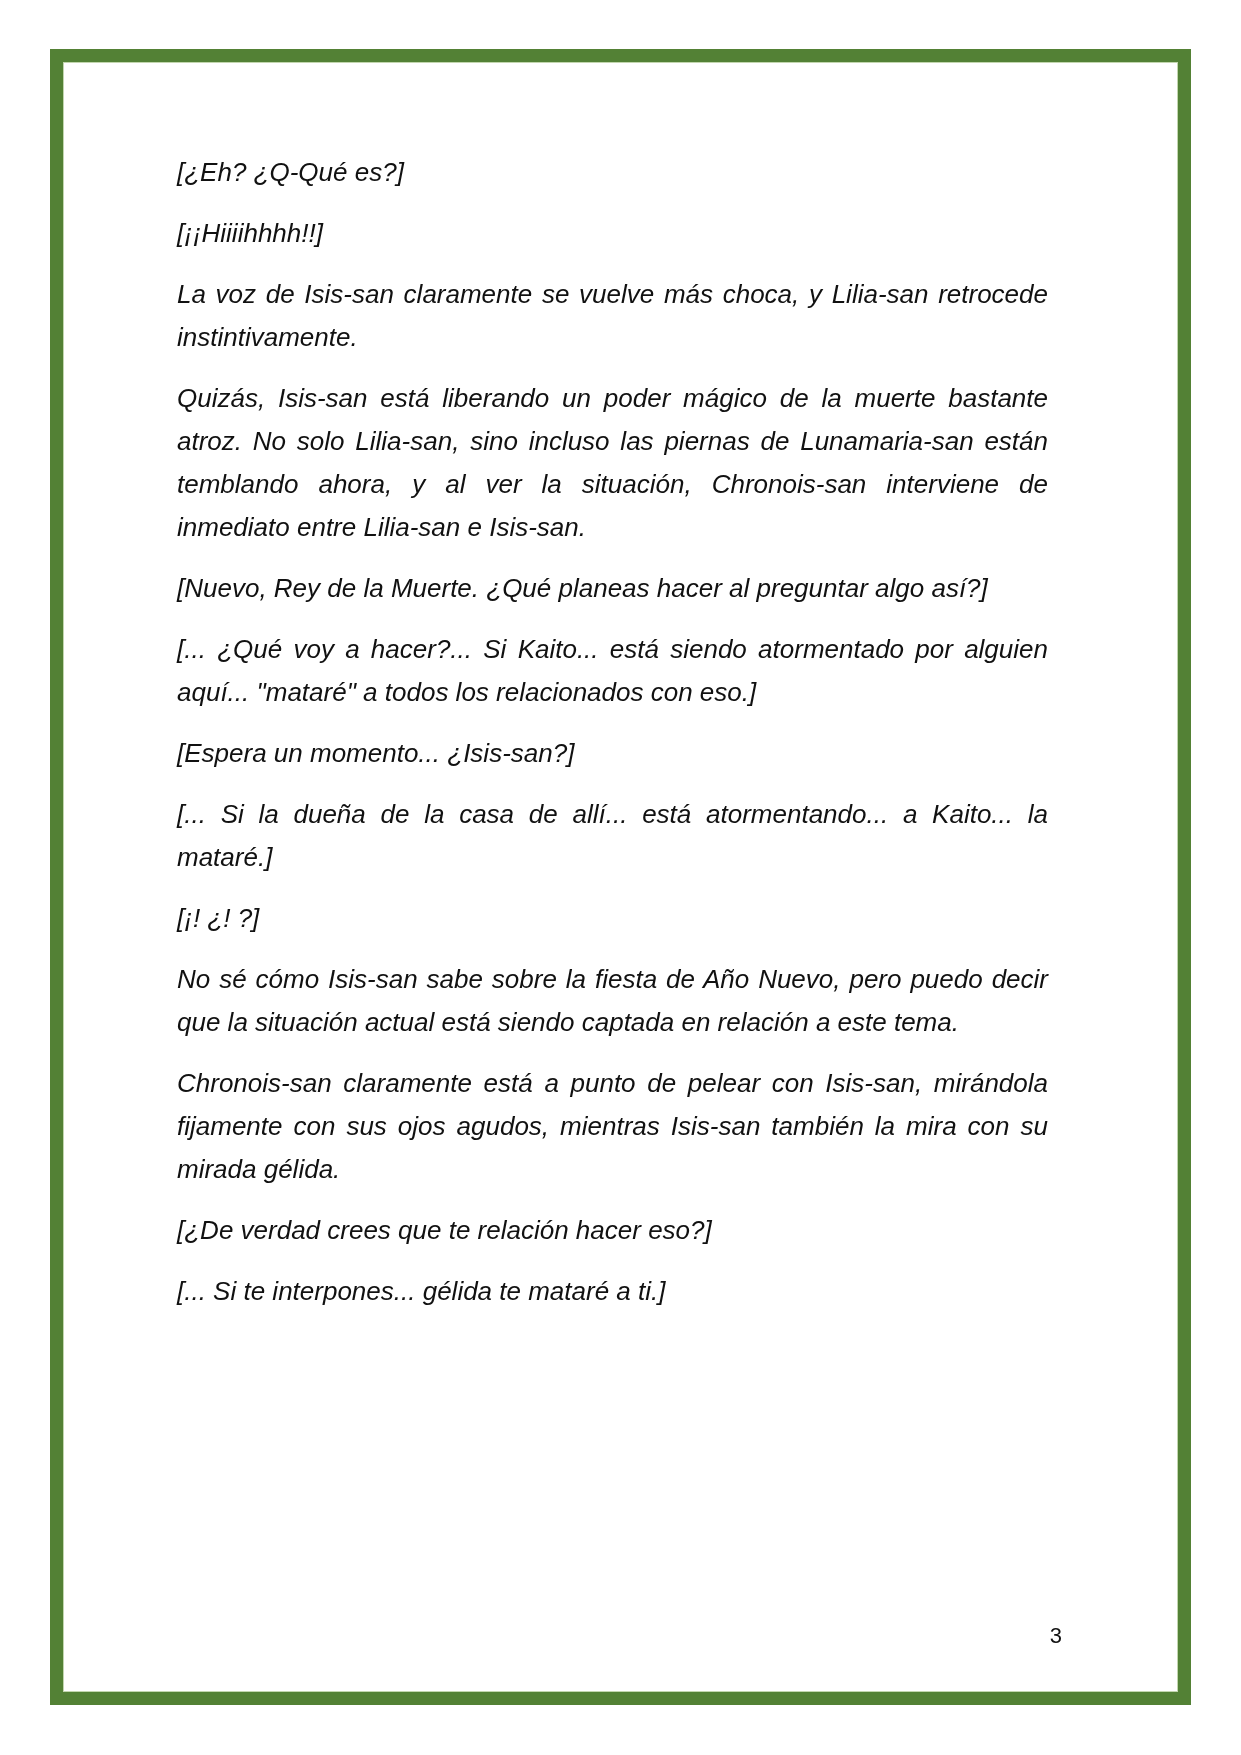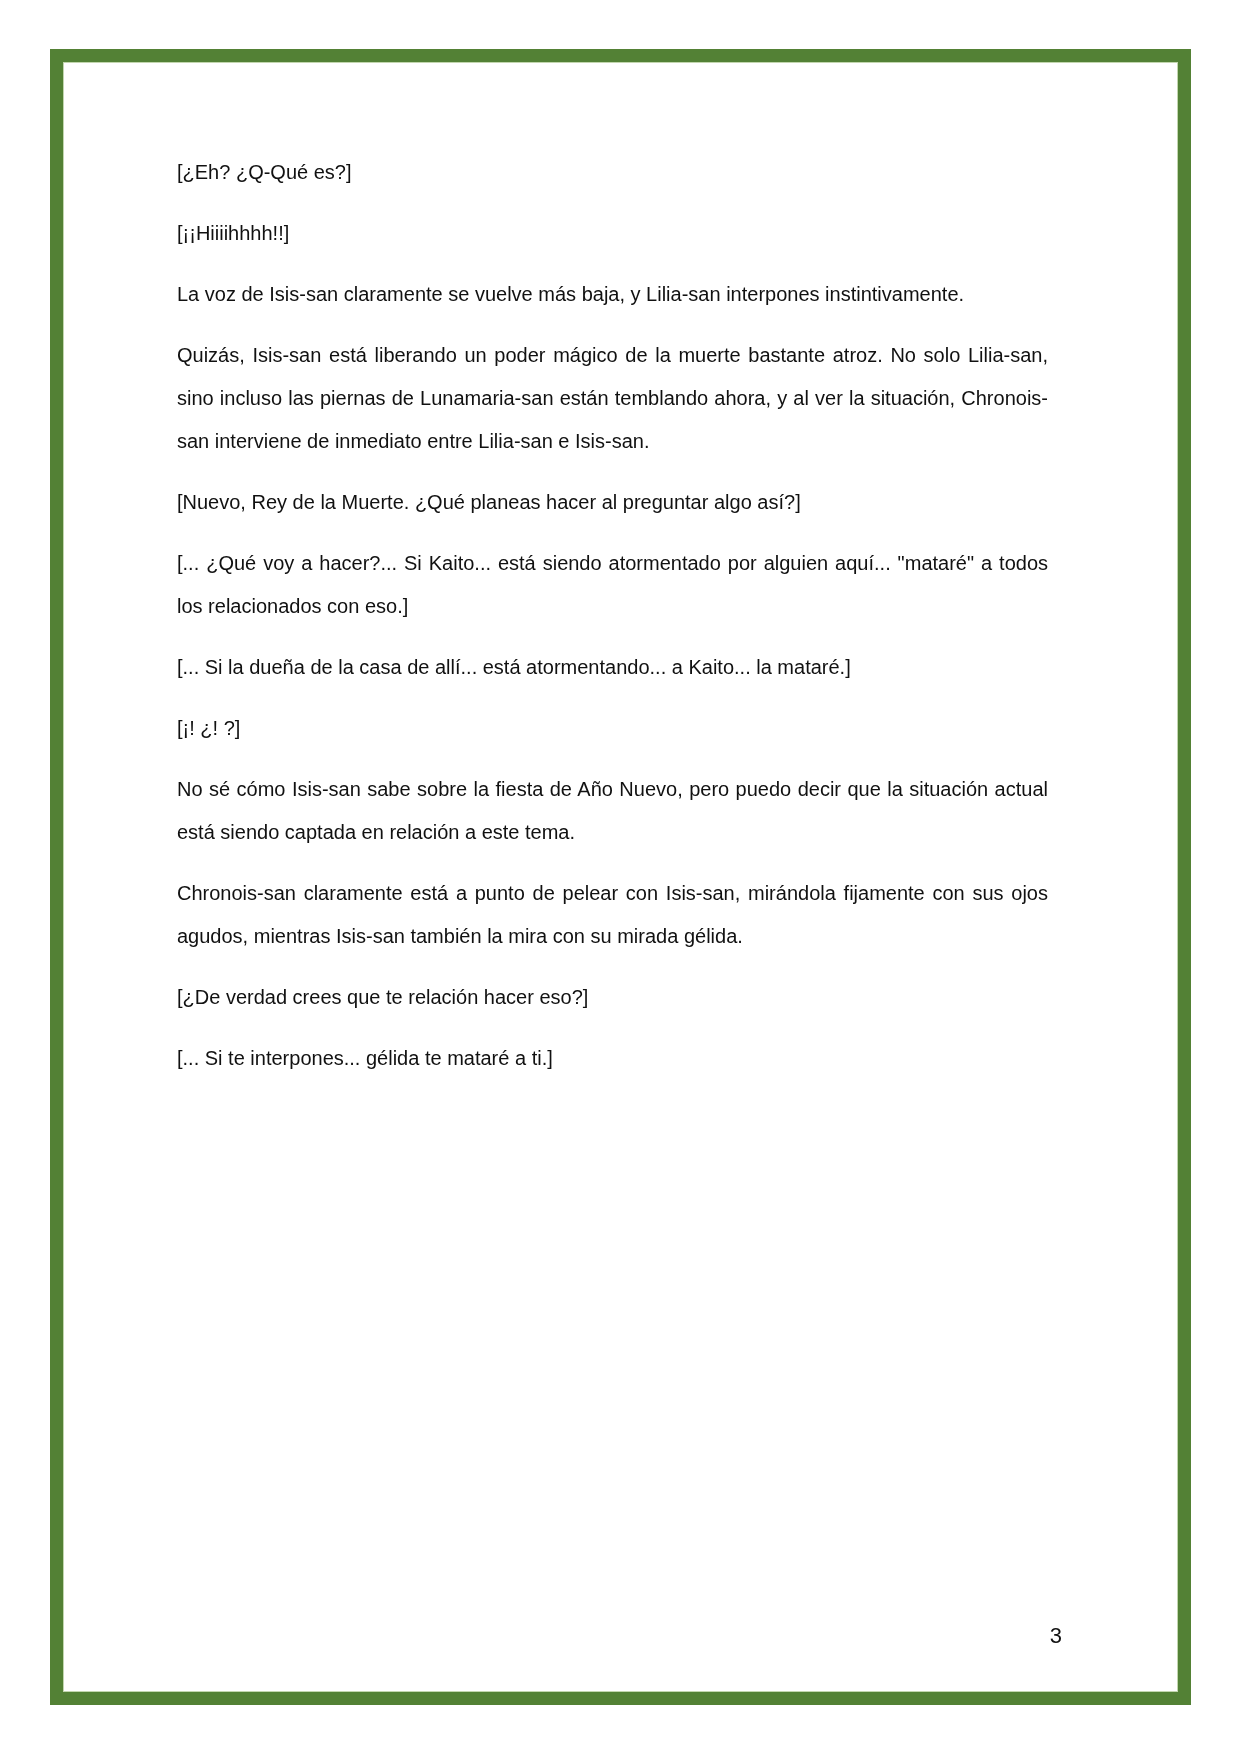--- a/index.html
+++ b/index.html
@@ -28,49 +28,51 @@
   .content {
     position: absolute;
     box-sizing: border-box;
     left: 63px;
     top: 62px;
     width: 1115px;
     padding: 89px 114px 0 114px;
   }
   .content p {
     margin: 0 16px 18px 0;
-    font-size: 20px;
+    font-size: 26px;
     line-height: 43px;
     color: #111111;
     text-align: justify;
     letter-spacing: 0;
+    font-style: italic;
   }
   .page-number {
     position: absolute;
     left: 177px;
     top: 1622px;
     width: 885px;
     text-align: right;
     font-size: 22px;
     line-height: 28px;
     color: #111111;
   }
 </style>
 </head>
 <body>
 
 <div class="page-frame"></div>
 
 <div class="content">
   <p>[¿Eh? ¿Q-Qué es?]</p>
   <p>[¡¡Hiiiihhhh!!]</p>
-  <p>La voz de Isis-san claramente se vuelve más baja, y Lilia-san interpones instintivamente.</p>
+  <p>La voz de Isis-san claramente se vuelve más choca, y Lilia-san retrocede instintivamente.</p>
   <p>Quizás, Isis-san está liberando un poder mágico de la muerte bastante atroz. No solo Lilia-san, sino incluso las piernas de Lunamaria-san están temblando ahora, y al ver la situación, Chronois-san interviene de inmediato entre Lilia-san e Isis-san.</p>
   <p>[Nuevo, Rey de la Muerte. ¿Qué planeas hacer al preguntar algo así?]</p>
   <p>[... ¿Qué voy a hacer?... Si Kaito... está siendo atormentado por alguien aquí... "mataré" a todos los relacionados con eso.]</p>
+  <p>[Espera un momento... ¿Isis-san?]</p>
   <p>[... Si la dueña de la casa de allí... está atormentando... a Kaito... la mataré.]</p>
   <p>[¡! ¿! ?]</p>
   <p>No sé cómo Isis-san sabe sobre la fiesta de Año Nuevo, pero puedo decir que la situación actual está siendo captada en relación a este tema.</p>
   <p>Chronois-san claramente está a punto de pelear con Isis-san, mirándola fijamente con sus ojos agudos, mientras Isis-san también la mira con su mirada gélida.</p>
   <p>[¿De verdad crees que te relación hacer eso?]</p>
   <p>[... Si te interpones... gélida te mataré a ti.]</p>
 </div>
 
 <div class="page-number">3</div>
 

